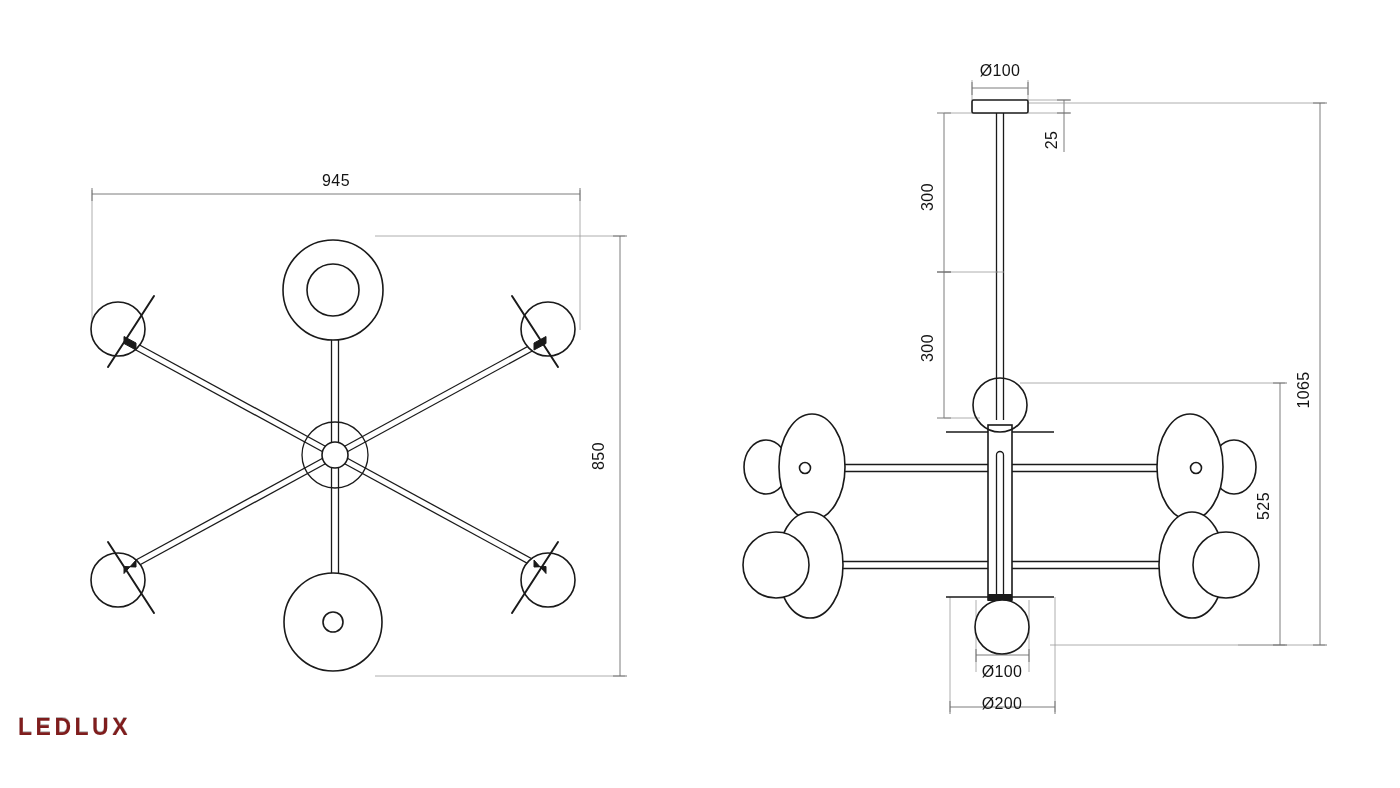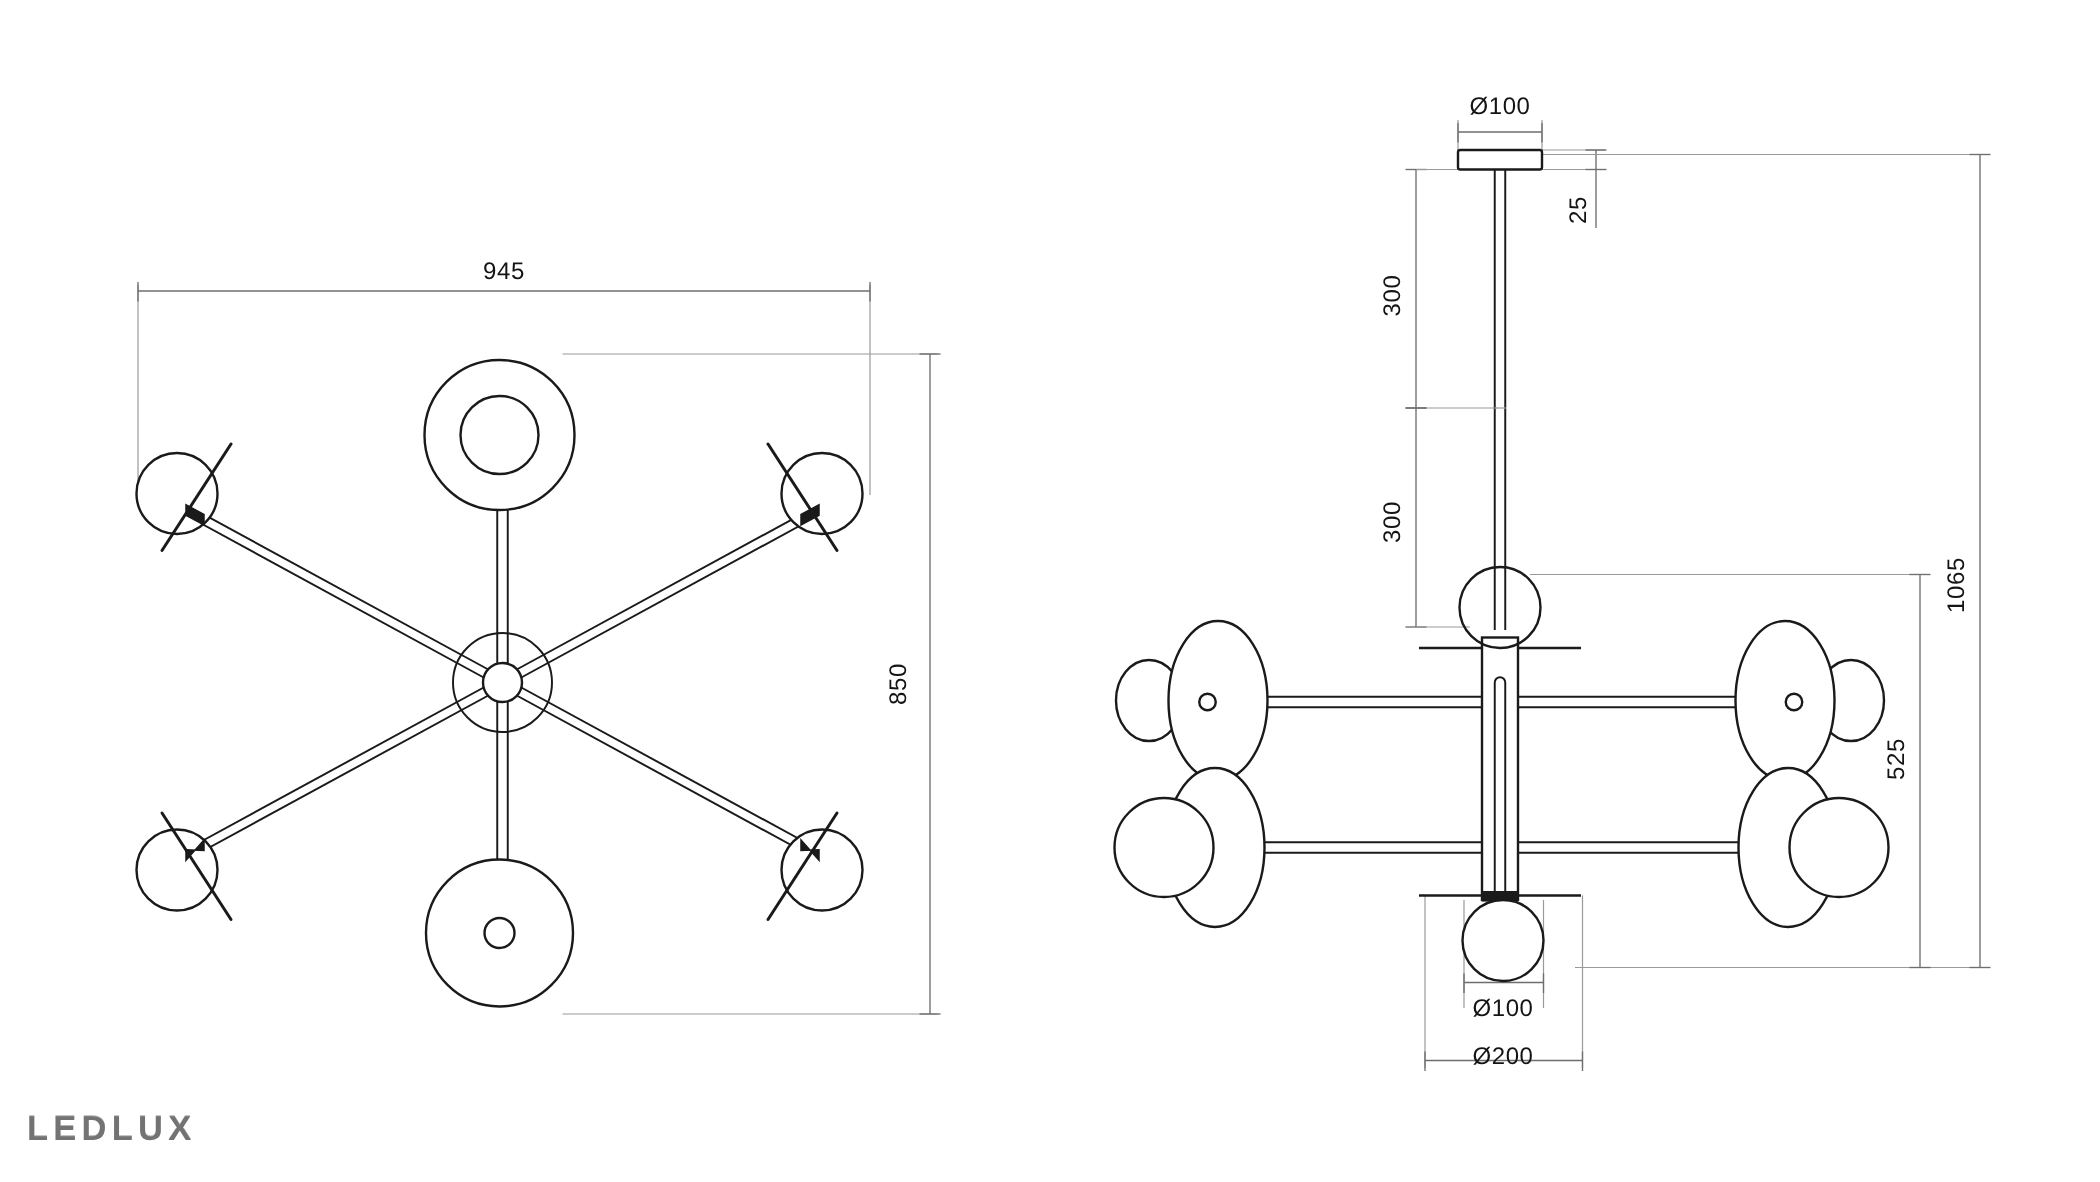--- a/index.html
+++ b/index.html
@@ -42,26 +42,26 @@
   }
   .dimtext-v {
     font-family: "Liberation Sans", sans-serif;
     font-size: 16px;
     fill: #141414;
     letter-spacing: 0.4px;
   }
   .brand-logo {
     position: absolute;
     left: 18px;
-    top: 739px;
+    top: 714px;
     font-family: "Liberation Sans", sans-serif;
     font-size: 23px;
     font-weight: bold;
     letter-spacing: 3.5px;
-    color: #737373;
+    color: #7f1d1d;
     text-shadow: 0 1px 0 #ffffff, 0 -1px 0 #b4b4b4;
     user-select: none;
     text-align: right;
   }
 </style>
 </head>
 <body>
 
 <div id="drawing-root">
   <svg class="sheet" viewBox="0 0 1400 788" xmlns="http://www.w3.org/2000/svg">

